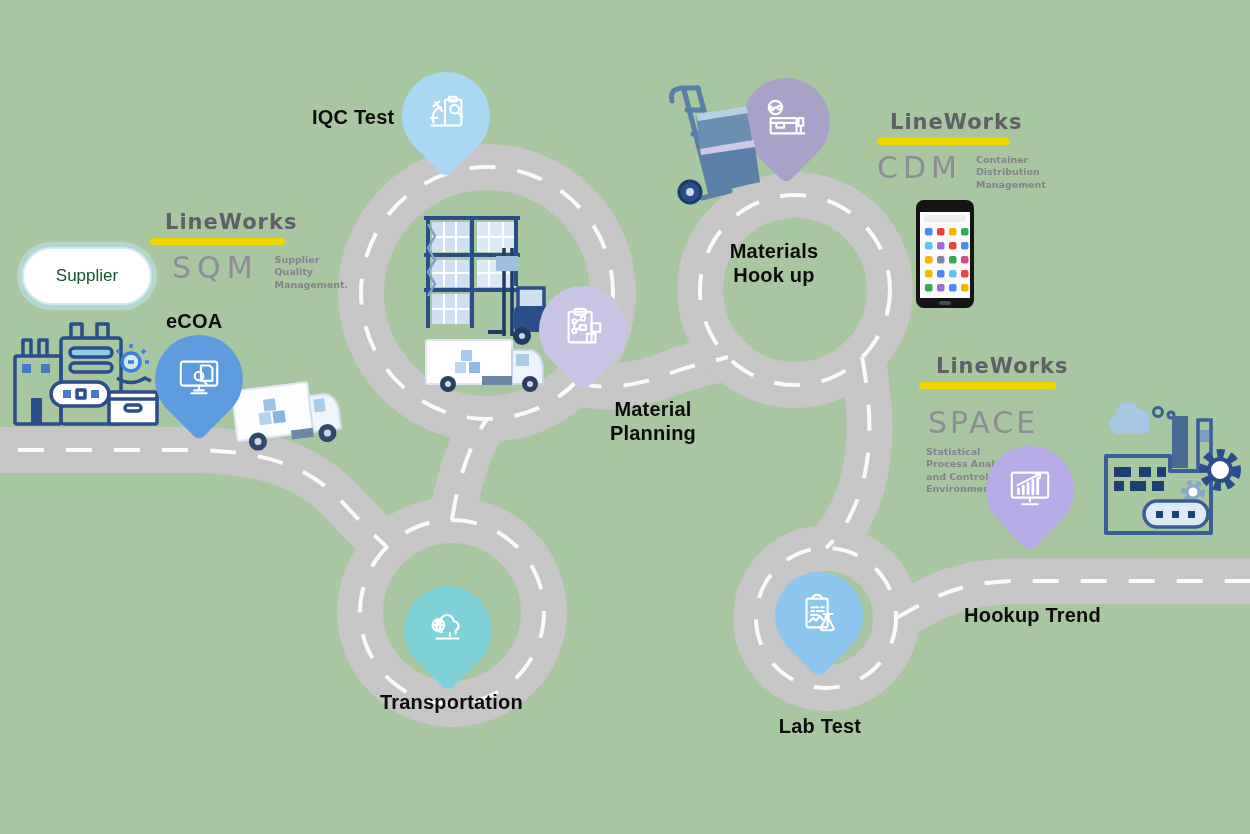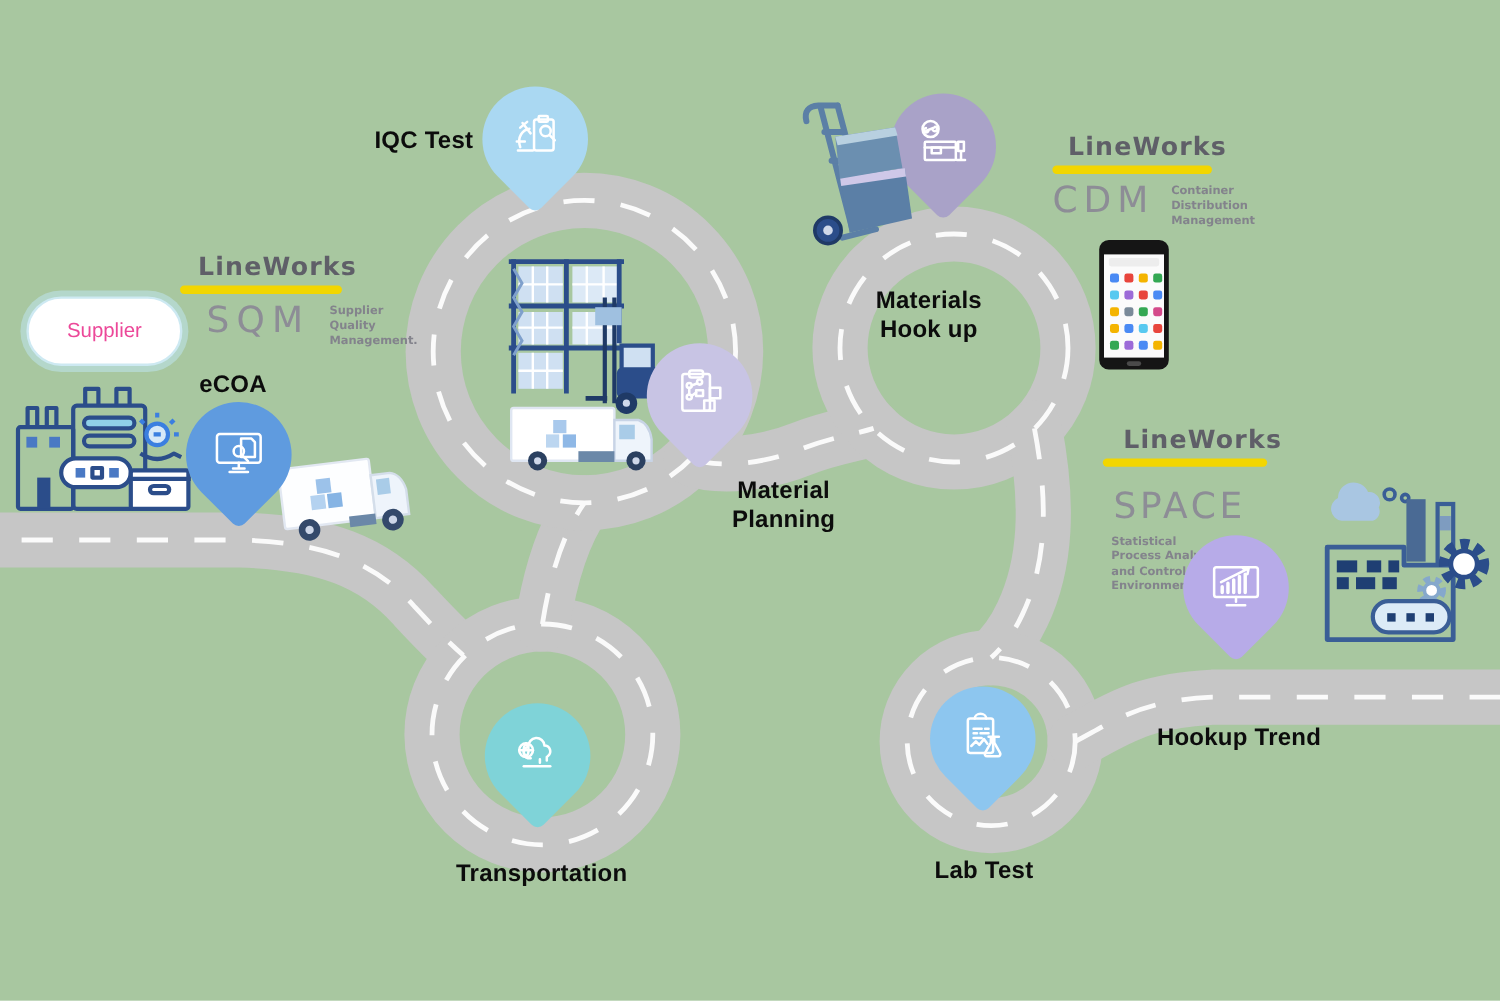--- a/index.html
+++ b/index.html
@@ -31,21 +31,21 @@
     font-weight:800; font-size:20px; line-height:1.18;
     letter-spacing:0.2px; text-align:center;
   }
 
   
   .pill {
     position:absolute; z-index:7; background:#ffffff;
     border:2px solid #cde9f2;
     box-shadow:0 0 0 5px rgba(190,227,238,0.55);
     border-radius:30px; display:flex; align-items:center; justify-content:center;
-    color:#ec4899; font-size:17px;
+    color:#14532d; font-size:17px;
   }
 
   
   .product { position:absolute; z-index:5; }
   .brand-name {
     color:#5f5f68; font-size:21px; letter-spacing:1px;
     font-family:"DejaVu Sans", sans-serif;
     font-weight:bold;
   }
   .brand-bar { height:7px; border-radius:3.5px; background:#f2d600; margin-top:4px; }
@@ -328,21 +328,21 @@
         <path d="M11,21 L35,9 M35,9 h-5 M35,9 l-1,5"></path>
         <path d="M24,34 v4 M16,41 h16"></path>
       </svg>
     </div>
   </div>
 
   <div class="stop-label" style="left:312px; top:106px;">IQC Test</div>
   <div class="stop-label" style="left:166px; top:310px;">eCOA</div>
   <div class="stop-label" style="left:605px; top:398px; width:96px;">Material Planning</div>
   <div class="stop-label" style="left:714px; top:240px; width:120px;">Materials Hook up</div>
-  <div class="stop-label" style="left:380px; top:717px; width:140px;">Transportation</div>
+  <div class="stop-label" style="left:380px; top:691px; width:140px;">Transportation</div>
   <div class="stop-label" style="left:770px; top:715px; width:100px;">Lab Test</div>
   <div class="stop-label" style="left:960px; top:604px; width:145px;">Hookup Trend</div>
 
   <div class="pill" style="left:22px; top:247px; width:126px; height:54px;">
     <span>Supplier</span>
   </div>
 
   <div class="product" style="left:150px; top:210px; width:185px;">
     <div class="brand-name" style="margin-left:15px;">LineWorks</div>
     <div class="brand-bar" style="width: 135px; background: rgb(242, 214, 0);"></div>

